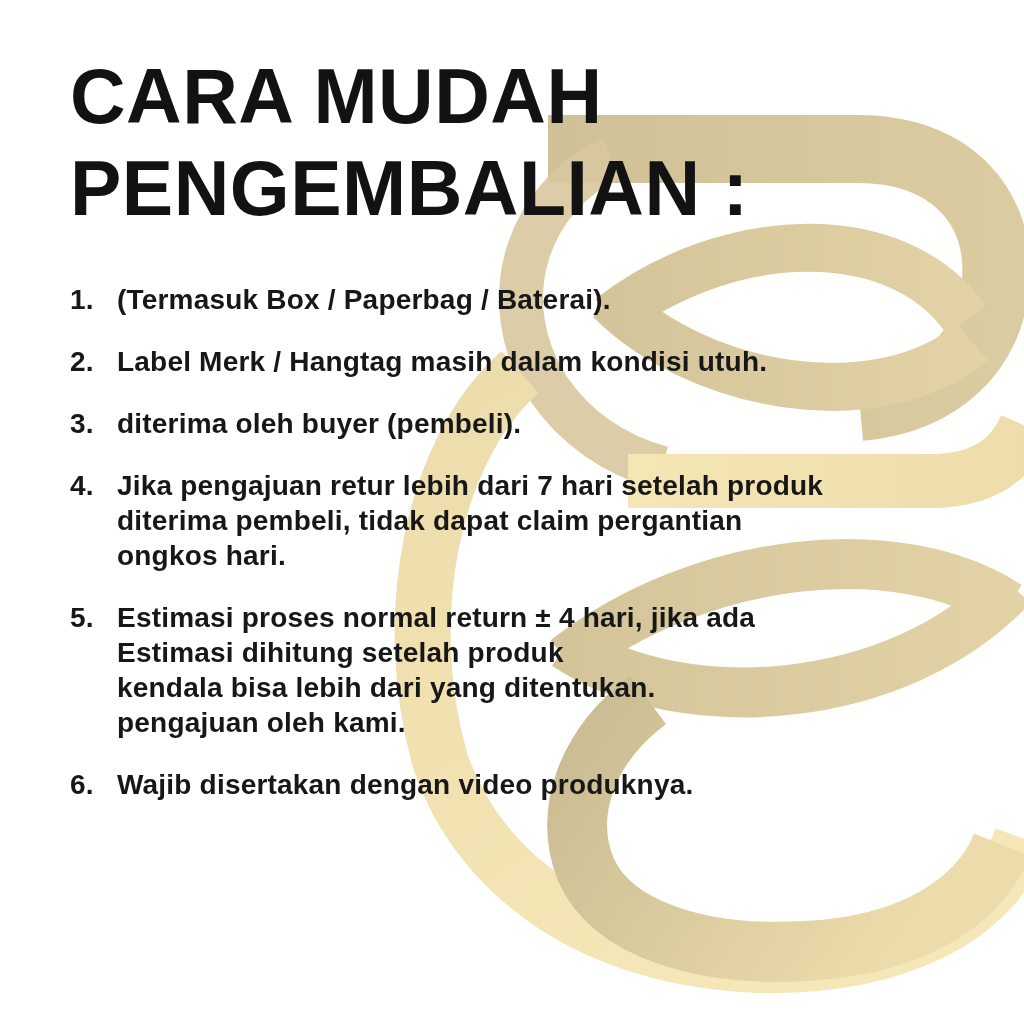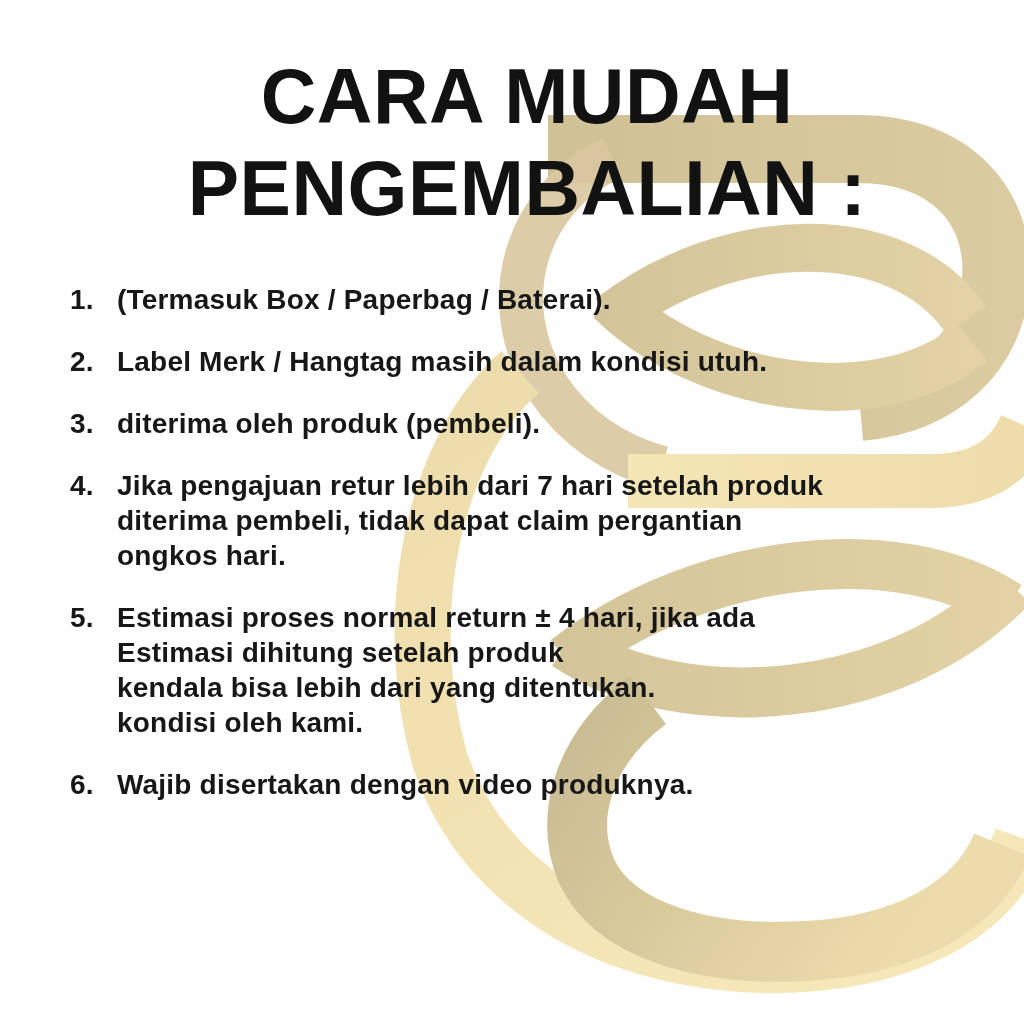--- a/index.html
+++ b/index.html
@@ -30,21 +30,20 @@
   h1.title {
     margin: 0 0 48px 0;
     font-size: 77px;
     line-height: 92px;
     font-weight: 800;
     letter-spacing: 0.5px;
     color: #121212;
   }
   .title-line {
     display: block;
-    text-align: center;
   }
   .policy-list {
     margin: 0;
     padding: 0;
   }
   .item {
     display: flex;
     align-items: flex-start;
     margin-bottom: 27px;
     color: #171717;
@@ -123,40 +122,40 @@
     <div class="item">
       <span class="num">2.</span>
       <span class="body">
         <span class="ln">Label Merk / Hangtag masih dalam kondisi utuh.</span>
       </span>
     </div>
 
     <div class="item">
       <span class="num">3.</span>
       <span class="body">
-        <span class="ln">diterima oleh produk (pembeli).</span>
+        <span class="ln">diterima oleh buyer (pembeli).</span>
       </span>
     </div>
 
     <div class="item">
       <span class="num">4.</span>
       <span class="body">
         <span class="ln">Jika pengajuan retur lebih dari 7 hari setelah produk</span>
         <span class="ln">diterima pembeli, tidak dapat claim pergantian</span>
         <span class="ln">ongkos hari.</span>
       </span>
     </div>
 
     <div class="item">
       <span class="num">5.</span>
       <span class="body">
         <span class="ln">Estimasi proses normal return ± 4 hari, jika ada</span>
         <span class="ln">Estimasi dihitung setelah produk</span>
         <span class="ln">kendala bisa lebih dari yang ditentukan.</span>
-        <span class="ln">kondisi oleh kami.</span>
+        <span class="ln">pengajuan oleh kami.</span>
       </span>
     </div>
 
     <div class="item">
       <span class="num">6.</span>
       <span class="body">
         <span class="ln">Wajib disertakan dengan video produknya.</span>
       </span>
     </div>
 

